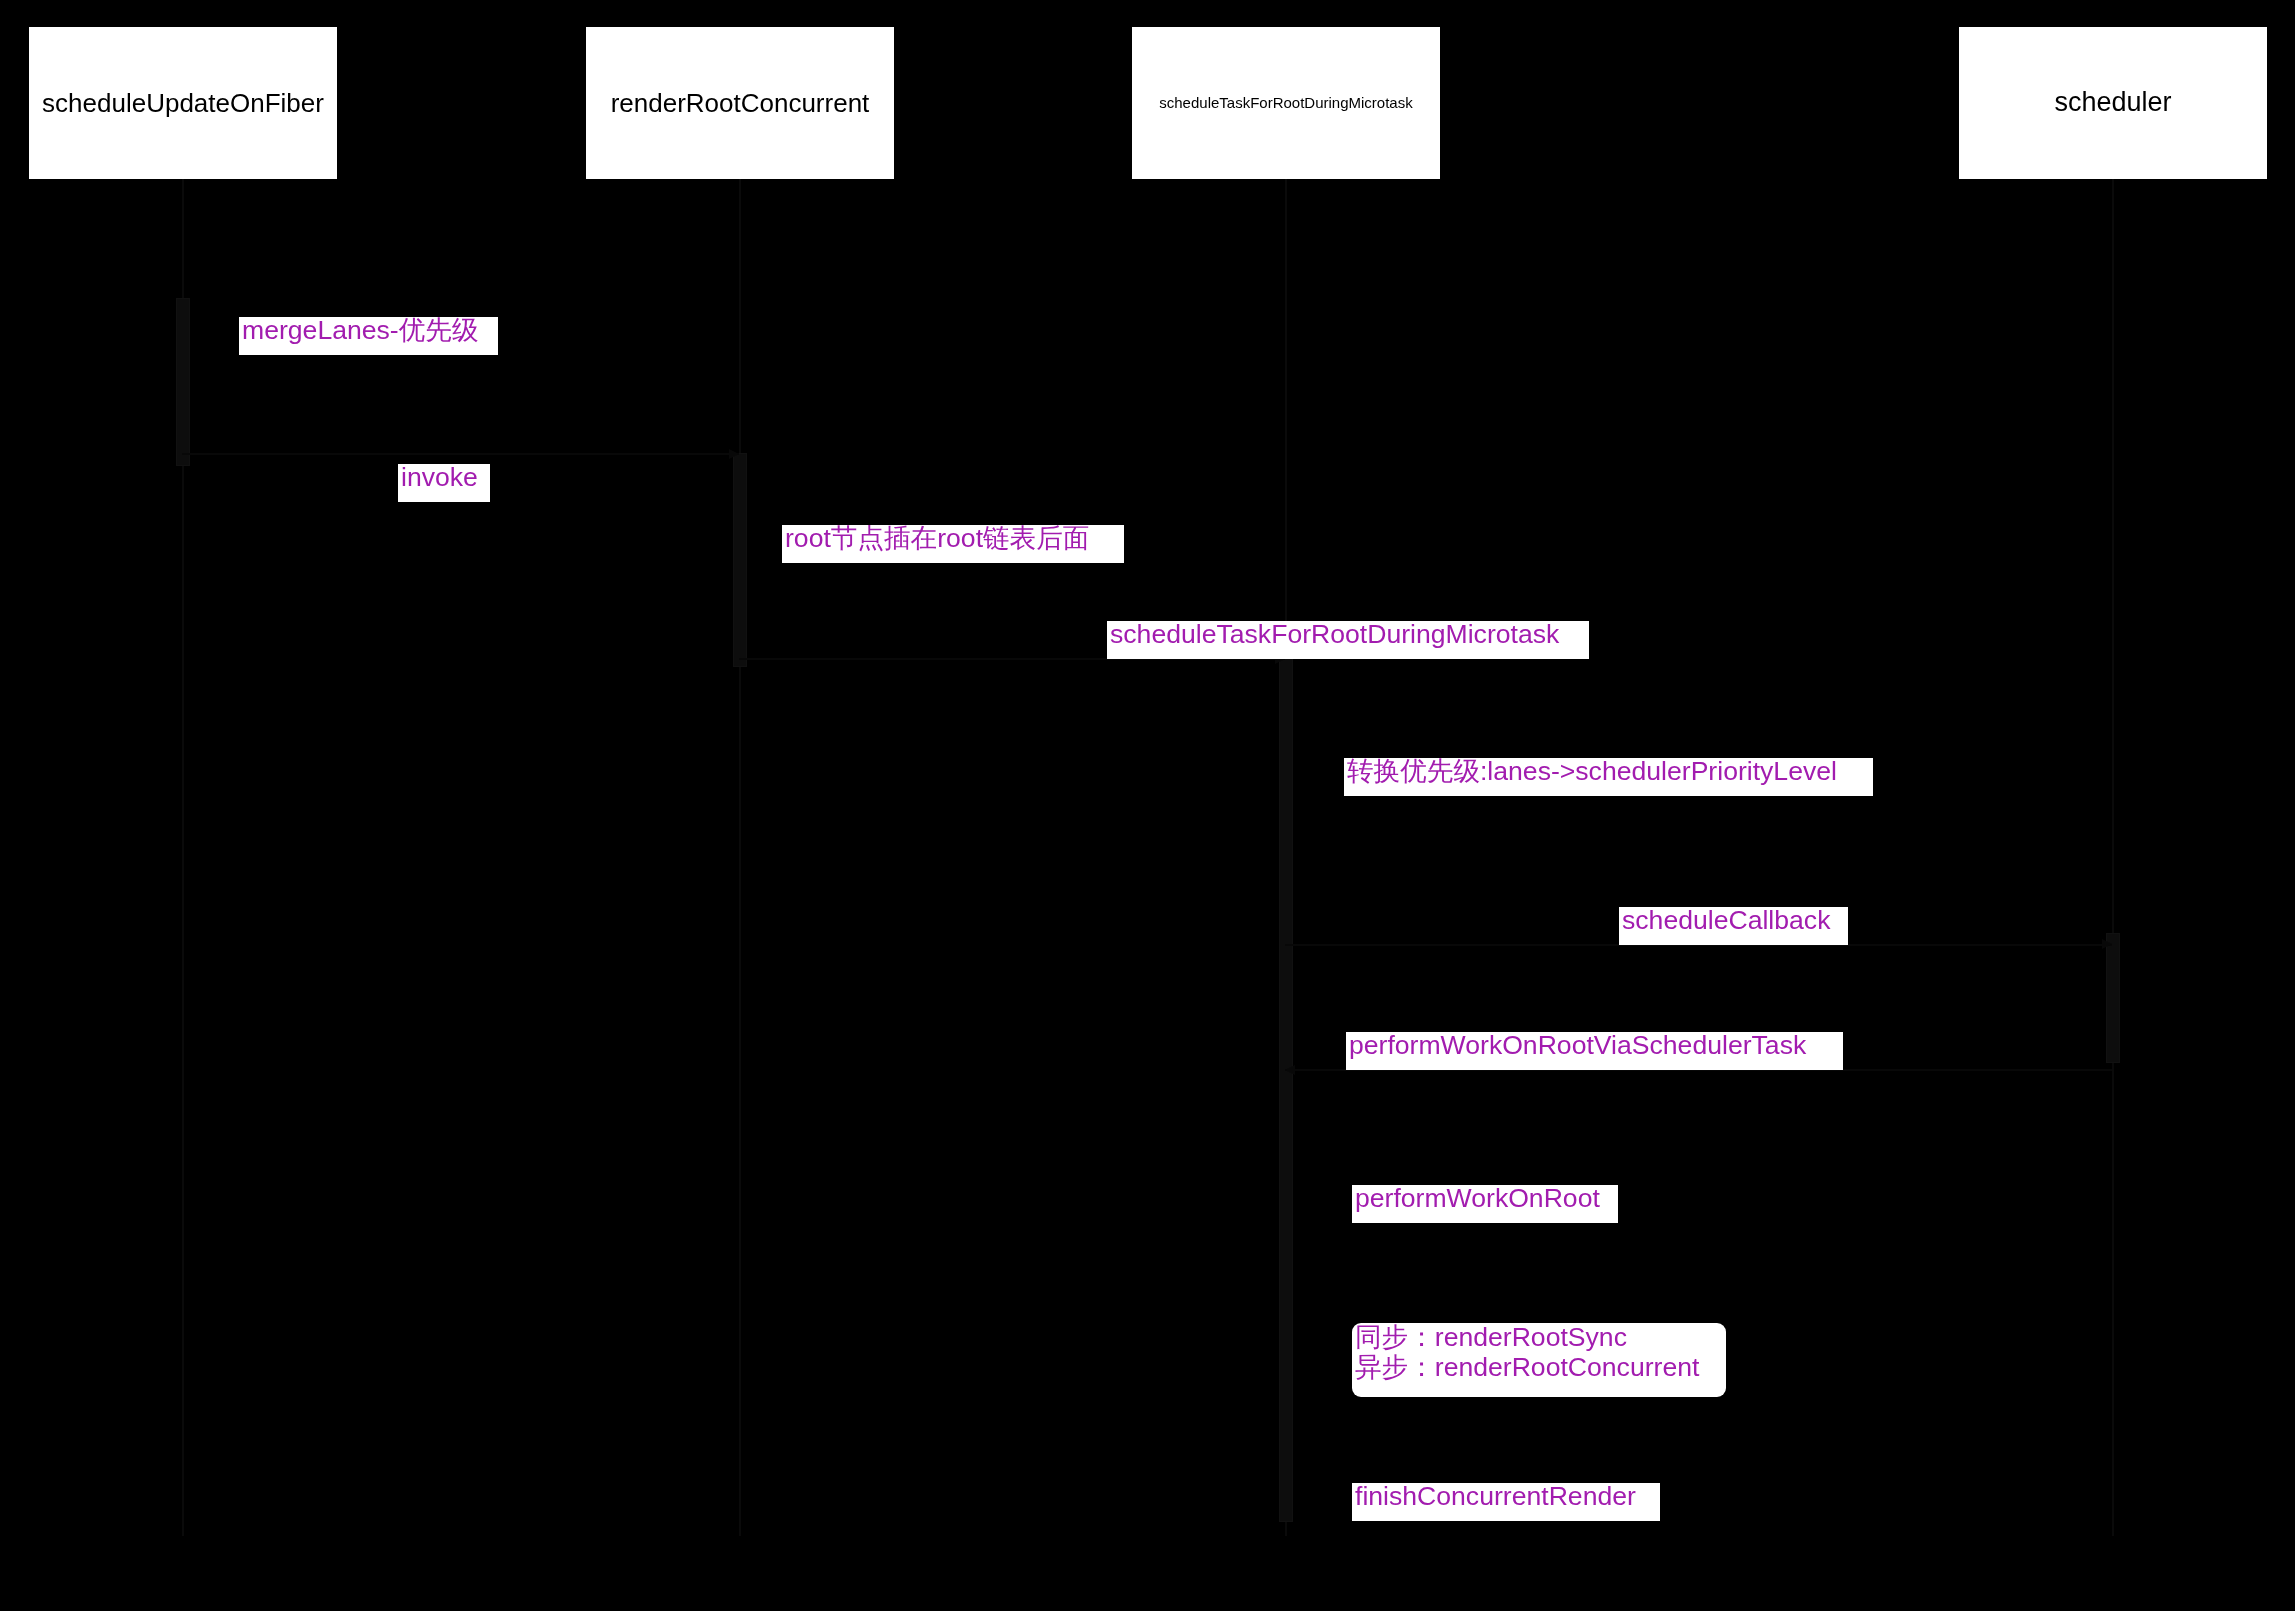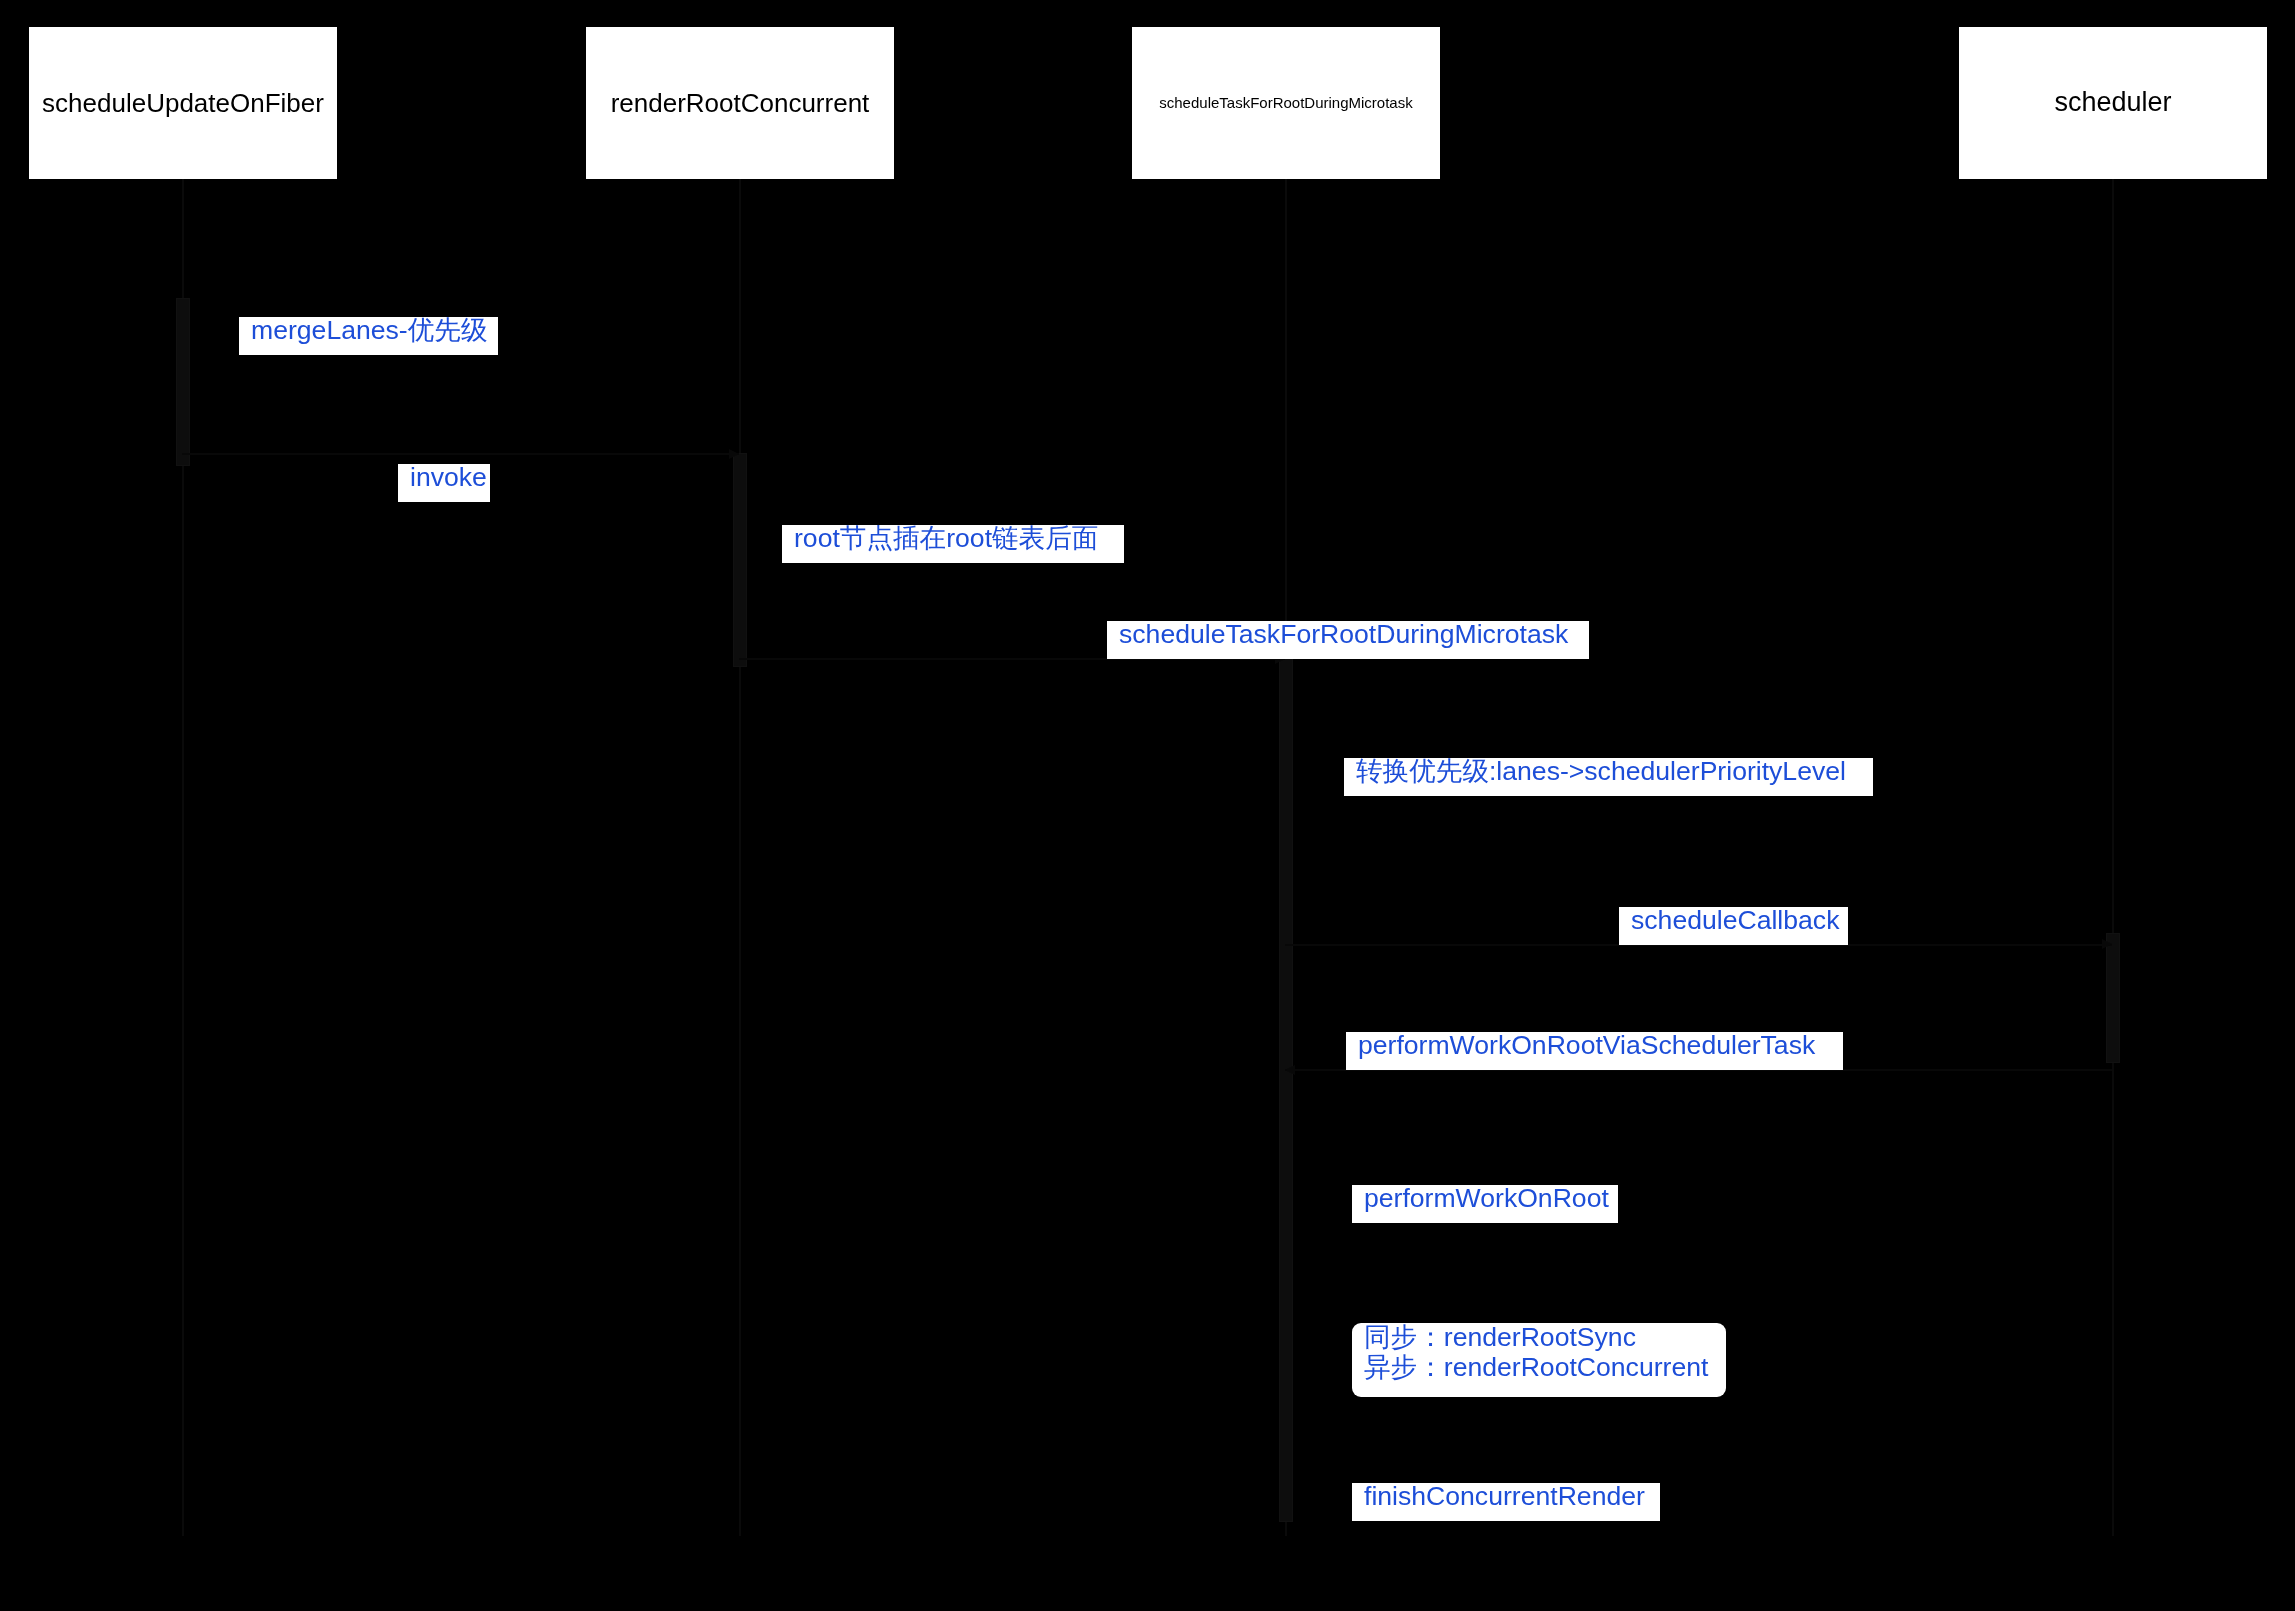--- a/index.html
+++ b/index.html
@@ -49,24 +49,24 @@
     width: 14.2px;
     background: #0d0d0d;
     border: 0.6px solid #111111;
     box-sizing: border-box;
   }
 
   
   .msg {
     position: absolute;
     background: #ffffff;
-    color: #1d4ed8;
+    color: #a21caf;
     white-space: nowrap;
     box-sizing: border-box;
-    padding: 0 12px;
+    padding: 0 3px;
     line-height: 1.0;
     overflow: hidden;
   }
   .msg.two-line {
     line-height: 1.12;
     white-space: pre;
     border-radius: 9px;
   }
 
   

